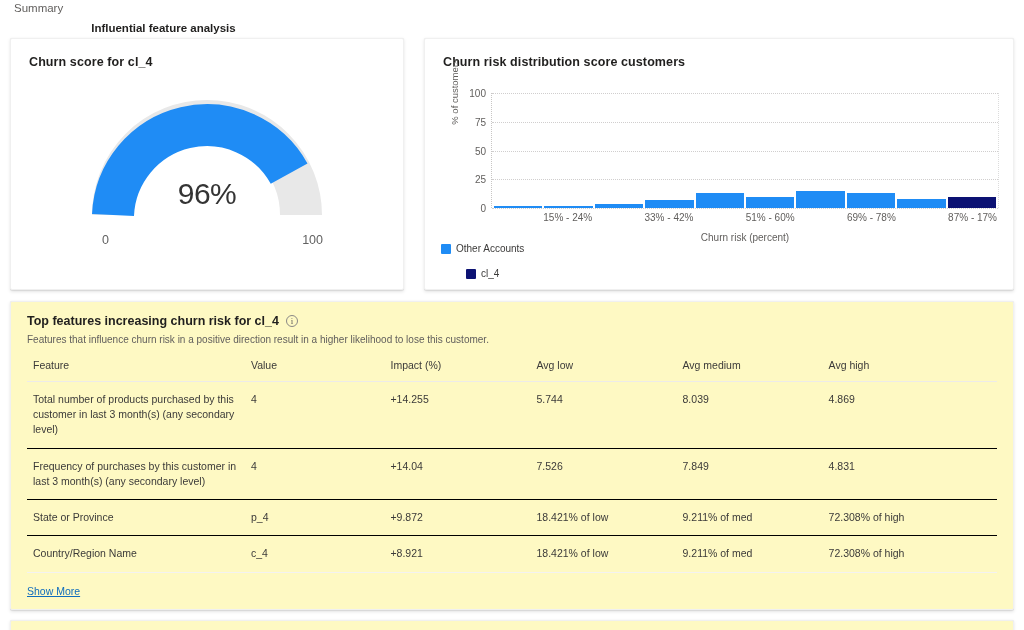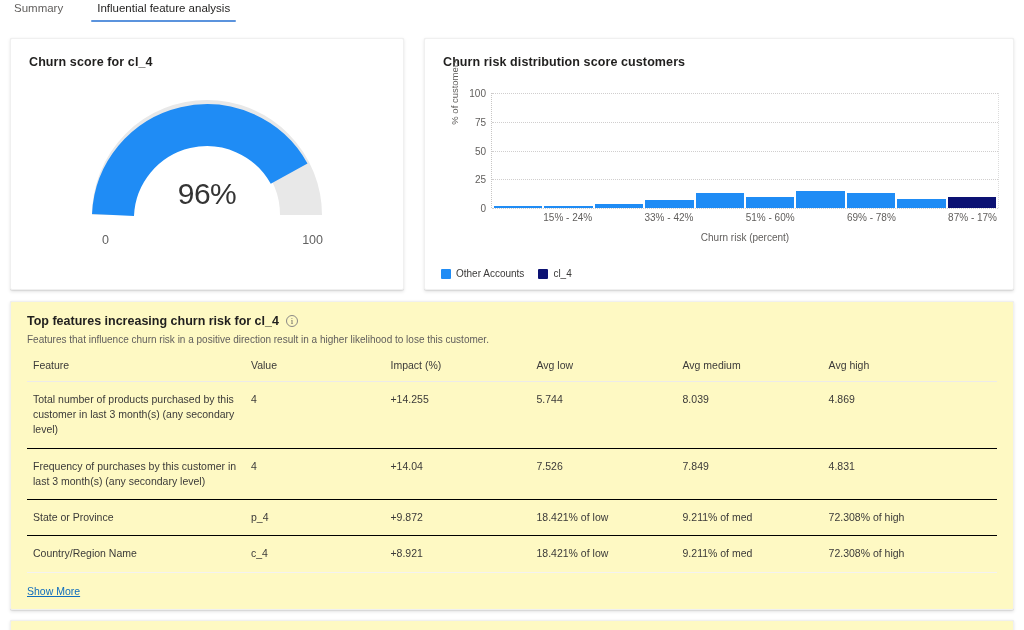--- a/index.html
+++ b/index.html
@@ -10,32 +10,32 @@
     overflow: hidden;
     color: #323130;
   }
 
   
   .tabbar {
     height: 28px;
     display: flex;
     align-items: flex-start;
     padding-left: 8px;
-    gap: 22px;
+    gap: 16px;
     background: #ffffff;
   }
   .tab {
     position: relative;
     font-size: 11.5px;
     color: #605e5c;
     padding: 2px 6px 8px 6px;
     cursor: pointer;
     white-space: nowrap;
   }
-  .tab.active { color: #201f1e; font-weight: 400; }
+  .tab.active { color: #201f1e; font-weight: 700; margin-top: 20px; }
   .tab.active::after {
     content: "";
     position: absolute;
     left: 0; right: 0; bottom: 0;
     height: 2.5px;
     background: #5b93dd;
     border-radius: 1px;
   }
 
   
@@ -151,21 +151,21 @@
     position: absolute;
     left: 48px; right: 4px;
     top: 147px;
     text-align: center;
     font-size: 10px;
     color: #605e5c;
   }
   .legend {
     position: absolute;
     left: 16px; bottom: 10px;
-    display: flex; align-items: center; gap: 14px;
+    display: flex; align-items: center; gap: 14px; flex-direction: column;
   }
   .lg-item { display: flex; align-items: center; gap: 5px; }
   .lg-sw { width: 10px; height: 10px; border-radius: 1px; }
   .lg-txt { font-size: 10px; color: #3b3a39; }
 
   
   .section {
     margin: 10px 10px 0 10px;
     background: #fef9c3;
     border: 1px solid #f0f0f0;

